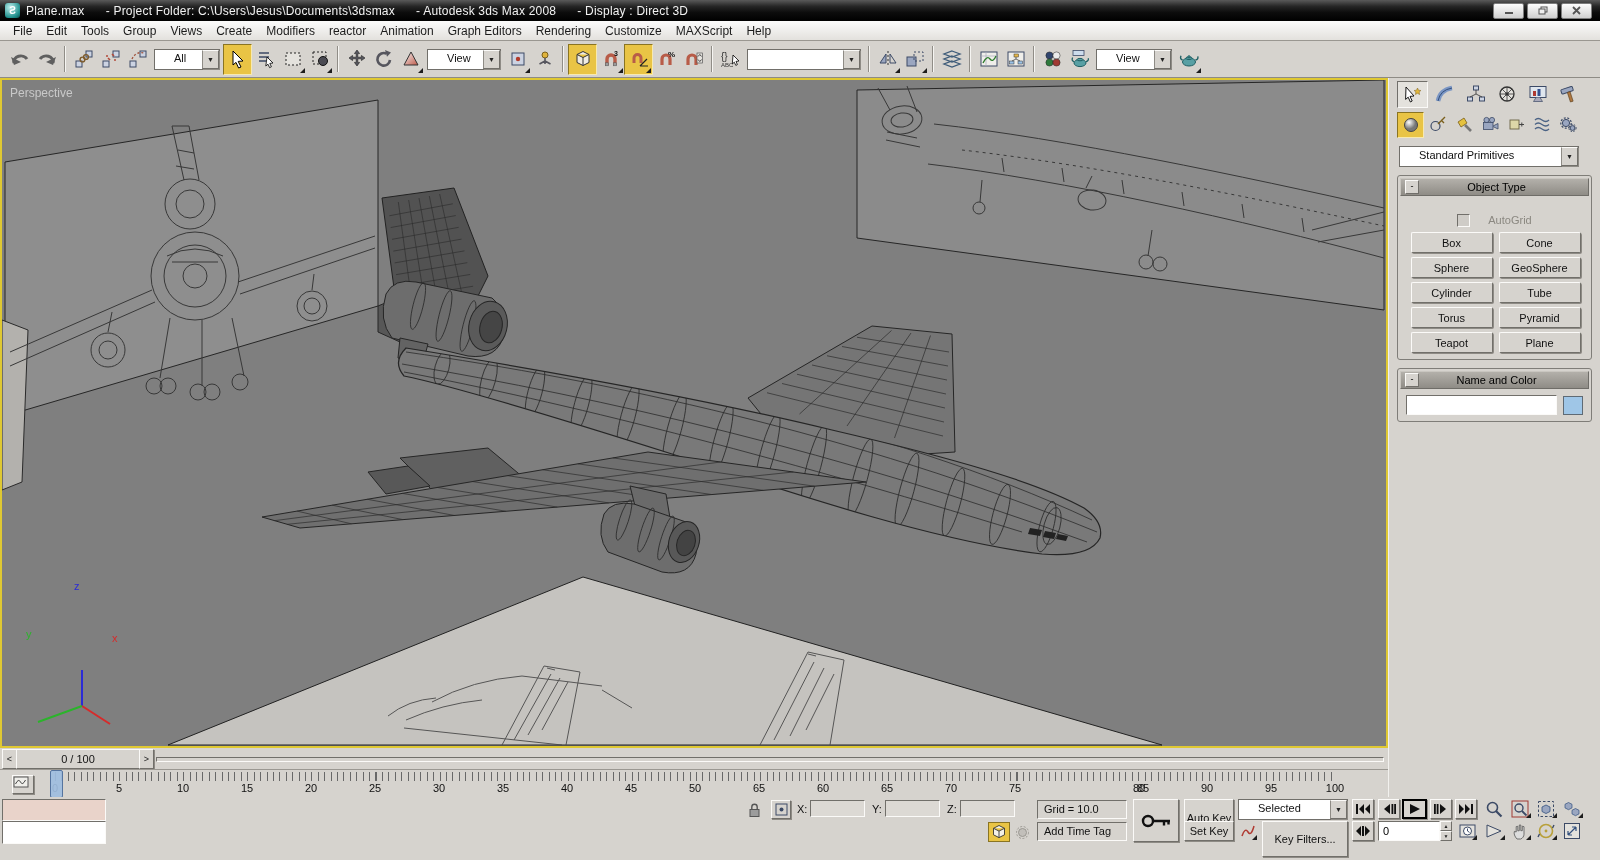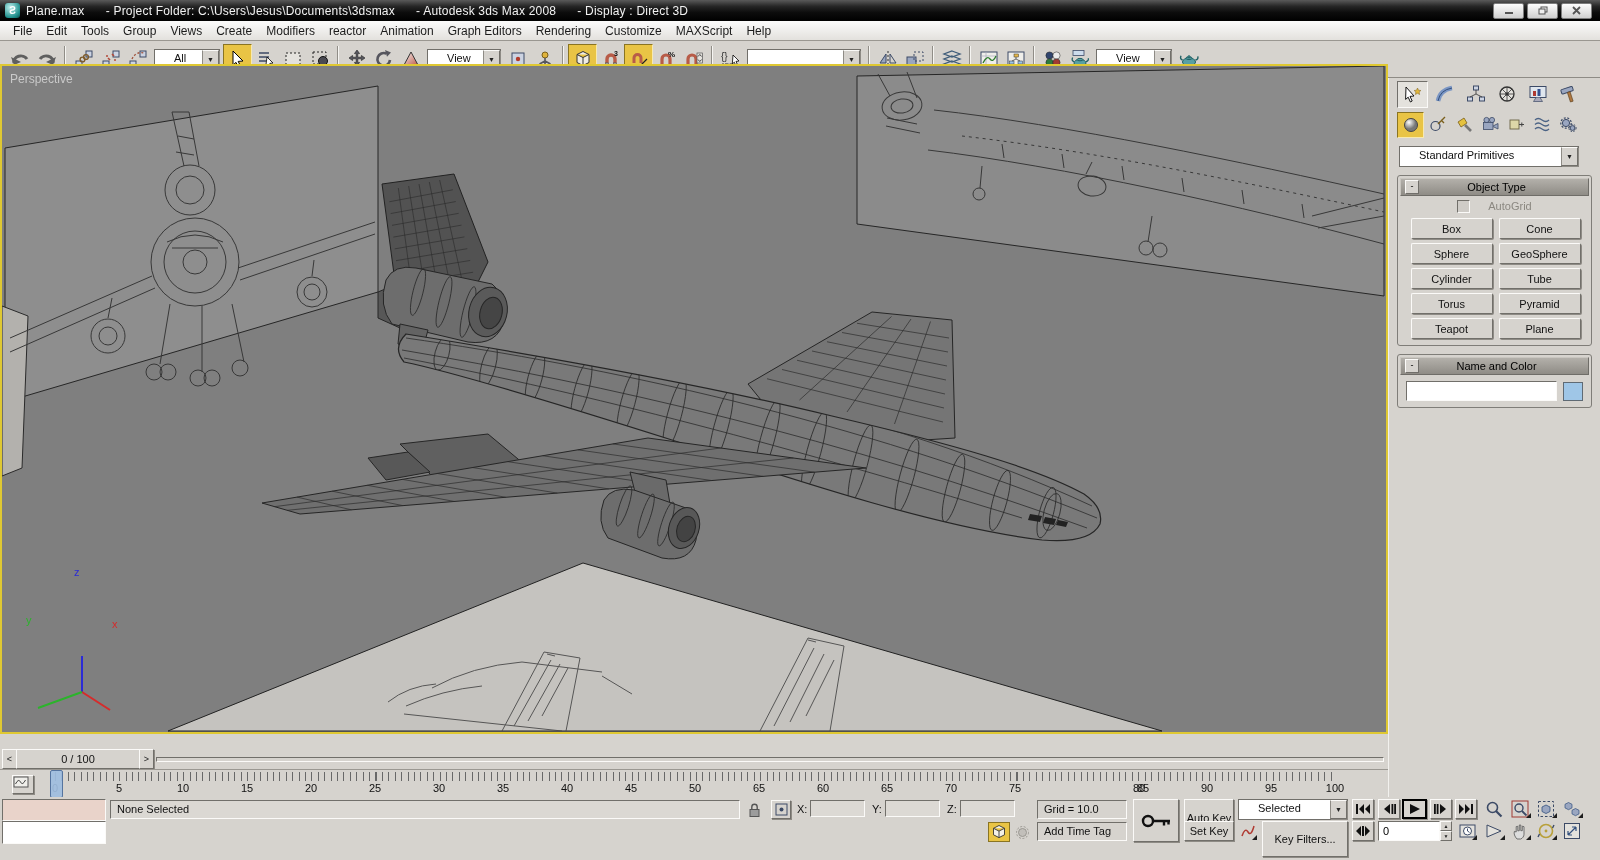--- a/index.html
+++ b/index.html
@@ -24,21 +24,21 @@
   #toolbar{position:absolute;left:0;top:41px;width:1600px;height:37px;background:#d6d3ce;
     border-bottom:1px solid #8e8b85;display:flex;align-items:center;padding-left:6px;box-sizing:border-box;}
   .tbtn{position:relative;width:27px;height:29px;display:flex;align-items:center;justify-content:center;flex:none;}
   .tbtn.on{background:#e9c445;border:1px solid;border-color:#8a7422 #f7e9b0 #f7e9b0 #8a7422;}
   .fly::after{content:"";position:absolute;right:1px;bottom:1px;border-left:5px solid transparent;border-bottom:5px solid #1d1d1d;}
   .tsep{width:0;height:26px;border-left:1px solid #908d87;border-right:1px solid #f6f5f2;margin:0 4px;flex:none;}
   .combo{display:flex;height:19px;border:1px solid #716f6a;background:#fff;flex:none;margin:0 3px;}
   .combo .val{flex:1;font-size:11px;padding:2px 3px 0 19px;white-space:nowrap;overflow:hidden;color:#111;}
   .combo .arr{width:15px;background:#d6d3ce;border-left:1px solid #8e8b85;display:flex;align-items:center;justify-content:center;font-size:7px;color:#222;}
   
-  #viewport{position:absolute;left:0;top:64px;width:1388px;height:670px;box-sizing:border-box;
+  #viewport{position:absolute;left:0;top:78px;width:1388px;height:670px;box-sizing:border-box;
     border:2px solid #dfc832;background:#7f7f7f;}
   #vplabel{position:absolute;left:8px;top:6px;color:#c9c9c9;font-size:12px;z-index:5;}
   
   #panel{position:absolute;left:1388px;top:78px;width:212px;height:719px;background:#d6d3ce;
     border-left:1px solid #f2f1ee;box-sizing:border-box;}
   .ptabs{display:flex;padding:3px 0 0 8px;gap:2px;}
   .ptab{width:29px;height:25px;display:flex;align-items:center;justify-content:center;}
   .ptab.on{background:#e4e2dd;border:1px solid;border-color:#716f6a #fbfaf8 #fbfaf8 #716f6a;}
   .pcats{display:flex;padding:4px 0 0 8px;gap:1px;}
   .pcat{width:25px;height:24px;display:flex;align-items:center;justify-content:center;}
@@ -46,21 +46,21 @@
   .rollout{margin:8px 8px 0 8px;border:1px solid #7f7d78;border-radius:3px;background:#d6d3ce;padding-bottom:6px;}
   .rhead{height:16px;margin:2px;background:linear-gradient(180deg,#b3b0aa,#8f8c86);
     border:1px solid;border-color:#c9c6c0 #6f6d68 #6f6d68 #c9c6c0;
     display:flex;align-items:center;font-size:11px;color:#000;}
   .rhead .minus{width:12px;height:12px;margin:0 4px;background:#d6d3ce;border:1px solid;border-color:#fbfaf8 #716f6a #716f6a #fbfaf8;
     font-size:9px;line-height:10px;text-align:center;color:#000;}
   .rhead .rt{flex:1;text-align:center;margin-right:18px;}
   .raised{background:#d6d3ce;border:1px solid;border-color:#fbfaf8 #716f6a #716f6a #fbfaf8;box-shadow:1px 1px 0 #8e8b85;}
   .objbtn{width:80px;height:19px;font-size:11px;color:#111;border-radius:2px;display:flex;align-items:center;justify-content:center;}
   .objgrid{display:grid;grid-template-columns:80px 80px;gap:4px 8px;justify-content:center;margin-top:4px;}
-  .agrow{display:flex;align-items:center;justify-content:center;gap:18px;height:16px;margin-top:2px;font-size:11px;color:#8b8881;}
+  .agrow{display:flex;align-items:center;justify-content:center;gap:18px;height:16px;margin-top:16px;font-size:11px;color:#8b8881;}
   .chk{width:11px;height:11px;background:#cfccc7;border:1px solid;border-color:#716f6a #fbfaf8 #fbfaf8 #716f6a;}
   .ncrow{display:flex;align-items:center;gap:6px;padding:4px 8px 0 8px;}
   .ncrow input{flex:1;height:16px;border:1px solid;border-color:#716f6a #fbfaf8 #fbfaf8 #716f6a;background:#fff;font-size:11px;}
   .swatch{width:18px;height:17px;background:#9fc6e7;border:1px solid #5f6a74;}
   
   #timeslider{position:absolute;left:0;top:748px;width:1388px;height:21px;background:#d6d3ce;}
   .tsbtn{position:absolute;top:1px;height:18px;font-size:9px;color:#222;display:flex;align-items:center;justify-content:center;}
   #tsval{position:absolute;left:16px;top:1px;width:122px;height:18px;font-size:11px;color:#111;
     display:flex;align-items:center;justify-content:center;}
   #tsgroove{position:absolute;left:156px;top:9px;width:1226px;height:3px;border:1px solid;border-color:#716f6a #fbfaf8 #fbfaf8 #716f6a;}
@@ -700,21 +700,20 @@
     <span class="tlab" style="left:1207px">90</span>
     <span class="tlab" style="left:1271px">95</span>
     <span class="tlab" style="left:1335px">100</span>
     <div id="tshandle"></div>
   </div>
 
   <div id="statusbar">
     <div class="sunken" style="position:absolute;left:2px;top:2px;width:102px;height:20px;background:#e9d3ca;"></div>
     <div class="sunken" style="position:absolute;left:2px;top:24px;width:102px;height:21px;background:#ffffff;"></div>
 
-    <div class="sfield sunken" style="left:110px;top:3px;width:630px;height:19px;">None Selected</div>
     <div class="sbtn" style="left:745px;top:3px;width:19px;height:19px;">
         <svg width="15" height="16">
           <rect x="3" y="7.5" width="9" height="7" fill="#9c9c9c" stroke="#555"></rect>
           <path d="M4.8 7.5 V5 a2.7 2.7 0 0 1 5.4 0 v2.5" fill="none" stroke="#555" stroke-width="1.4"></path>
         </svg>
       </div>
     <div class="sbtn raised" style="left:771px;top:3px;width:20px;height:19px;">
         <svg width="15" height="15">
           <rect x="2" y="2" width="11" height="11" fill="none" stroke="#3c4a66"></rect>
           <circle cx="7.5" cy="7.5" r="2" fill="#3c4a66"></circle>

